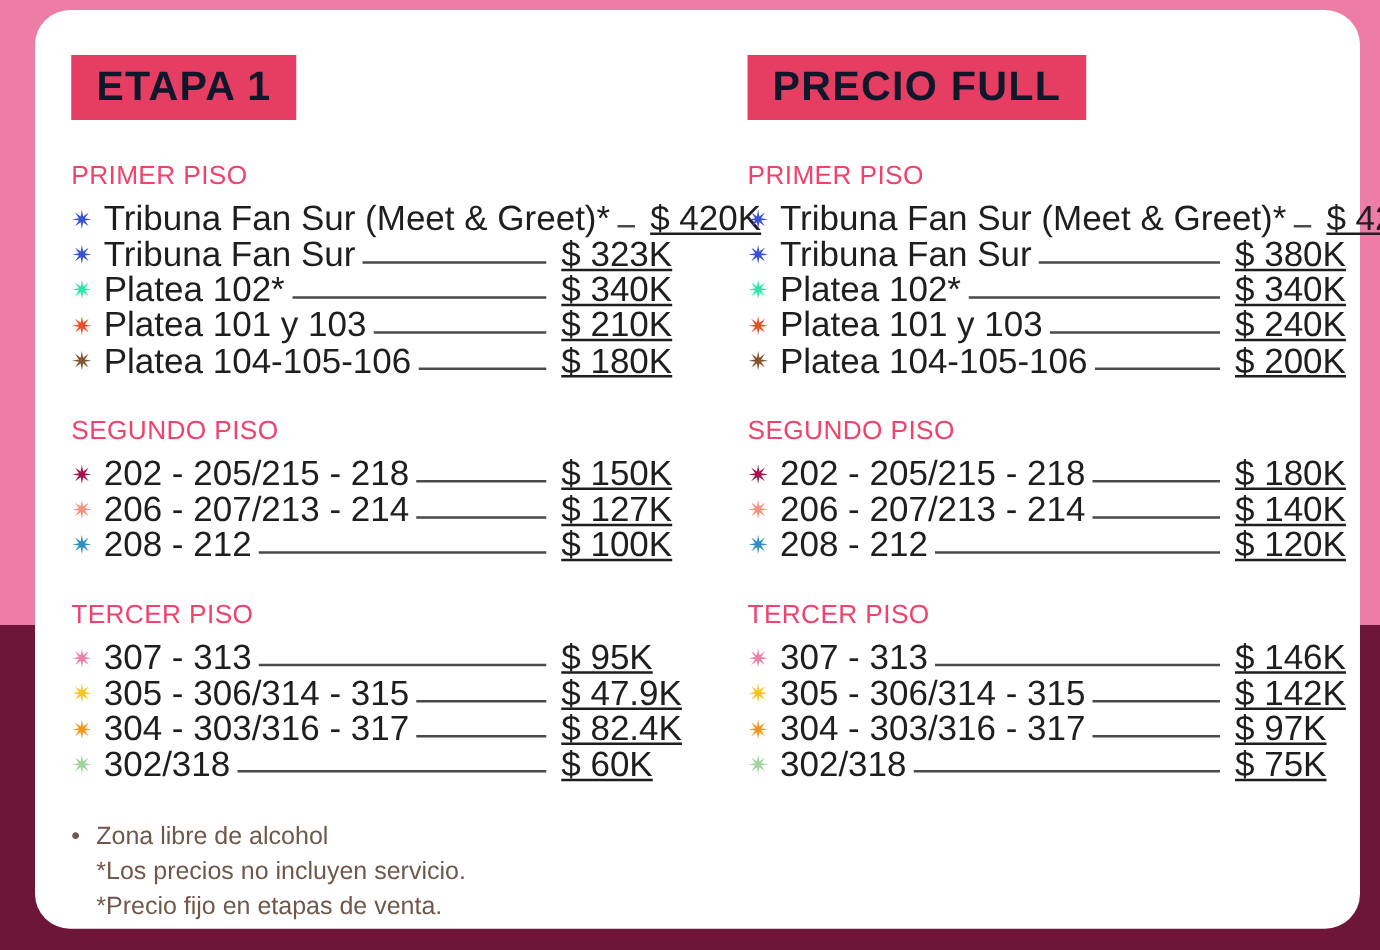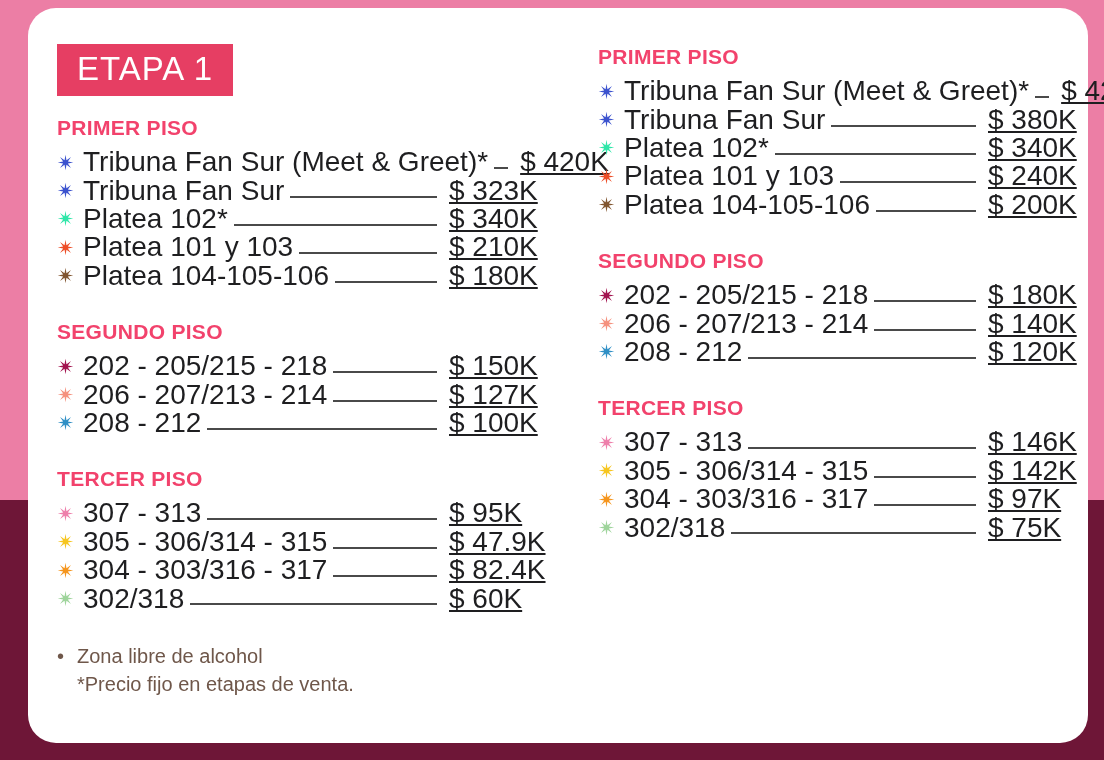--- a/index.html
+++ b/index.html
@@ -11,28 +11,28 @@
   }
   .card {
     position:absolute; left:28px; top:8px; width:1060px; height:735px;
     background:#FFFFFF; border-radius:28px;
   }
   .col { position:absolute; top:36px; }
   .col-1 { left:29px;  width:484px; }
   .col-2 { left:570px; width:482px; }
   .badge {
     display:inline-block;
-    background:#E63E63; color:#ffffff;
-    font-size:33px; font-weight:normal; letter-spacing:1px;
+    background:#E63E63; color:#0f172a;
+    font-size:33px; font-weight:bold; letter-spacing:1px;
     padding:6px 20px 8px 20px;
-    margin-bottom:19px;
+    margin-bottom:32px;
   }
   .section { margin-bottom:29px; }
   .section-header {
-    color:#F2426C; font-size:21px; font-weight:bold;
+    color:#F2426C; font-size:21px; font-weight:normal;
     letter-spacing:0.3px; line-height:26px; margin-bottom:7px;
   }
   .row {
     display:flex; align-items:center; height:28.4px;
     font-size:28px; color:#1E1E20; white-space:nowrap;
   }
   .star { width:17px; height:17px; flex:none; margin-right:9px; display:inline-flex; }
   .star svg { width:17px; height:17px; display:block; }
   .label { flex:none; }
   .leader {
@@ -190,25 +190,27 @@
         <span class="leader"></span>
         <span class="price">$ 60K</span>
       </div>
     </div>
 
     <div class="notes">
       <div class="note-first">
         <span class="bullet">•</span>
         <span>Zona libre de alcohol</span>
       </div>
+      <div class="note-indent">*Los precios no incluyen servicio.</div>
       <div class="note-indent">*Precio fijo en etapas de venta.</div>
     </div>
   </div>
 
   <div class="col col-2">
+    <div class="badge">PRECIO FULL</div>
 
     <div class="section">
       <div class="section-header">PRIMER PISO</div>
       <div class="row">
         <span class="star" style="color: rgb(59, 82, 206);">
             <svg viewBox="0 0 24 24">
               <use href="#starburst" xlink:href="#starburst"></use>
             </svg>
           </span>
         <span class="label">Tribuna Fan Sur (Meet &amp; Greet)*</span>

